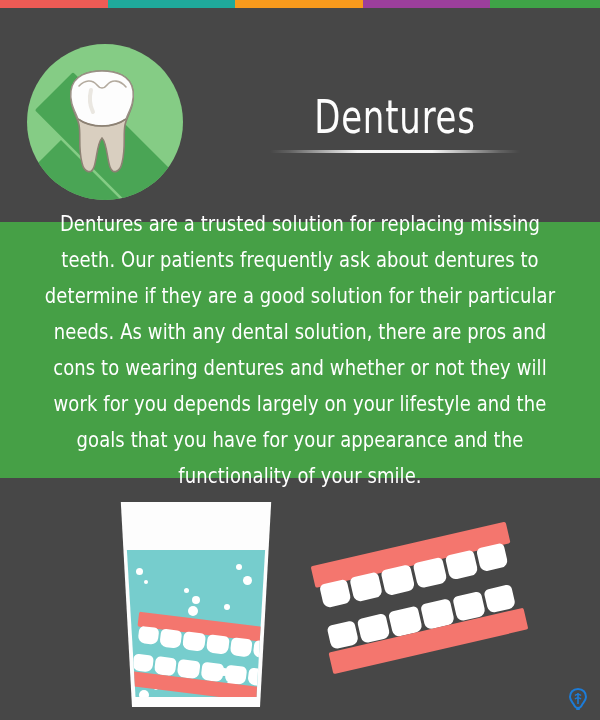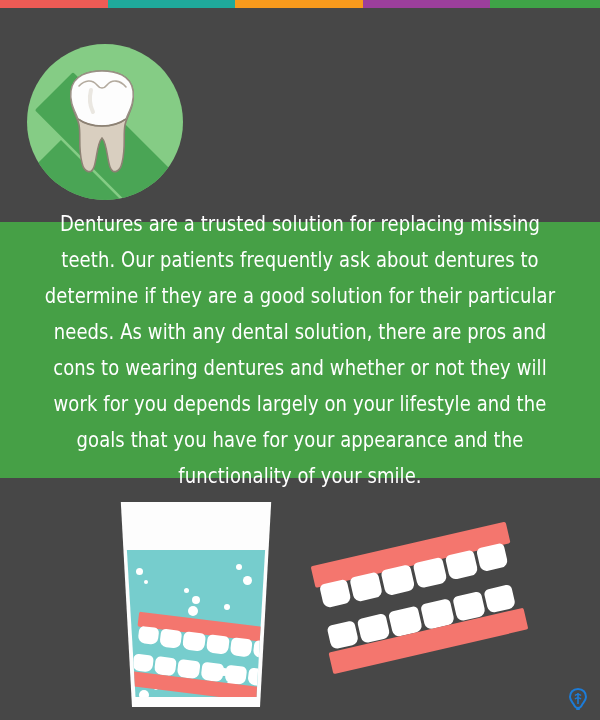--- a/index.html
+++ b/index.html
@@ -232,20 +232,24 @@
                  C12 47 4 39 6 23 C8 7 24 3 37 3 Z" fill="#d9cfc0" stroke="#8d8274" stroke-width="1.6"></path>
         <path d="M37 3 C50 3 66 7 68 23 C69.5 35 64 43 61 51
                  C54 56 44 58 37 58 C30 58 20 56 13 51
                  C10 43 4.5 35 6 23 C8 7 24 3 37 3 Z" fill="#fdfdfd" stroke="#9a9186" stroke-width="1.4"></path>
         <path d="M14 18 C20 12 27 11 32 17 C35 21 39 21 42 17 C47 11 55 12 61 19" fill="none" stroke="#b3aa9e" stroke-width="1.6" stroke-linecap="round"></path>
         <path d="M13 51 C20 56 30 58 37 58 C44 58 54 56 61 51" fill="none" stroke="#8d8274" stroke-width="1.6"></path>
         <path d="M26 22 C24 30 25 38 28 44" fill="none" stroke="#e8e4de" stroke-width="4" stroke-linecap="round" opacity=".9"></path>
       </svg>
     </div>
 
+    <div class="title-wrap">
+      <div class="title">Dentures</div>
+      <div class="title-rule"></div>
+    </div>
 
   </div>
 
   <div class="green-band" style="background: rgb(70, 160, 70);">
     <p style="color: rgb(255, 255, 255);">Dentures are a trusted solution for replacing missing teeth. Our patients frequently ask about dentures to determine if they are a good solution for their particular needs. As with any dental solution, there are pros and cons to wearing dentures and whether or not they will work for you depends largely on your lifestyle and the goals that you have for your appearance and the functionality of your smile.</p>
   </div>
 
   <div class="bottom">
 
     <div class="glass">

